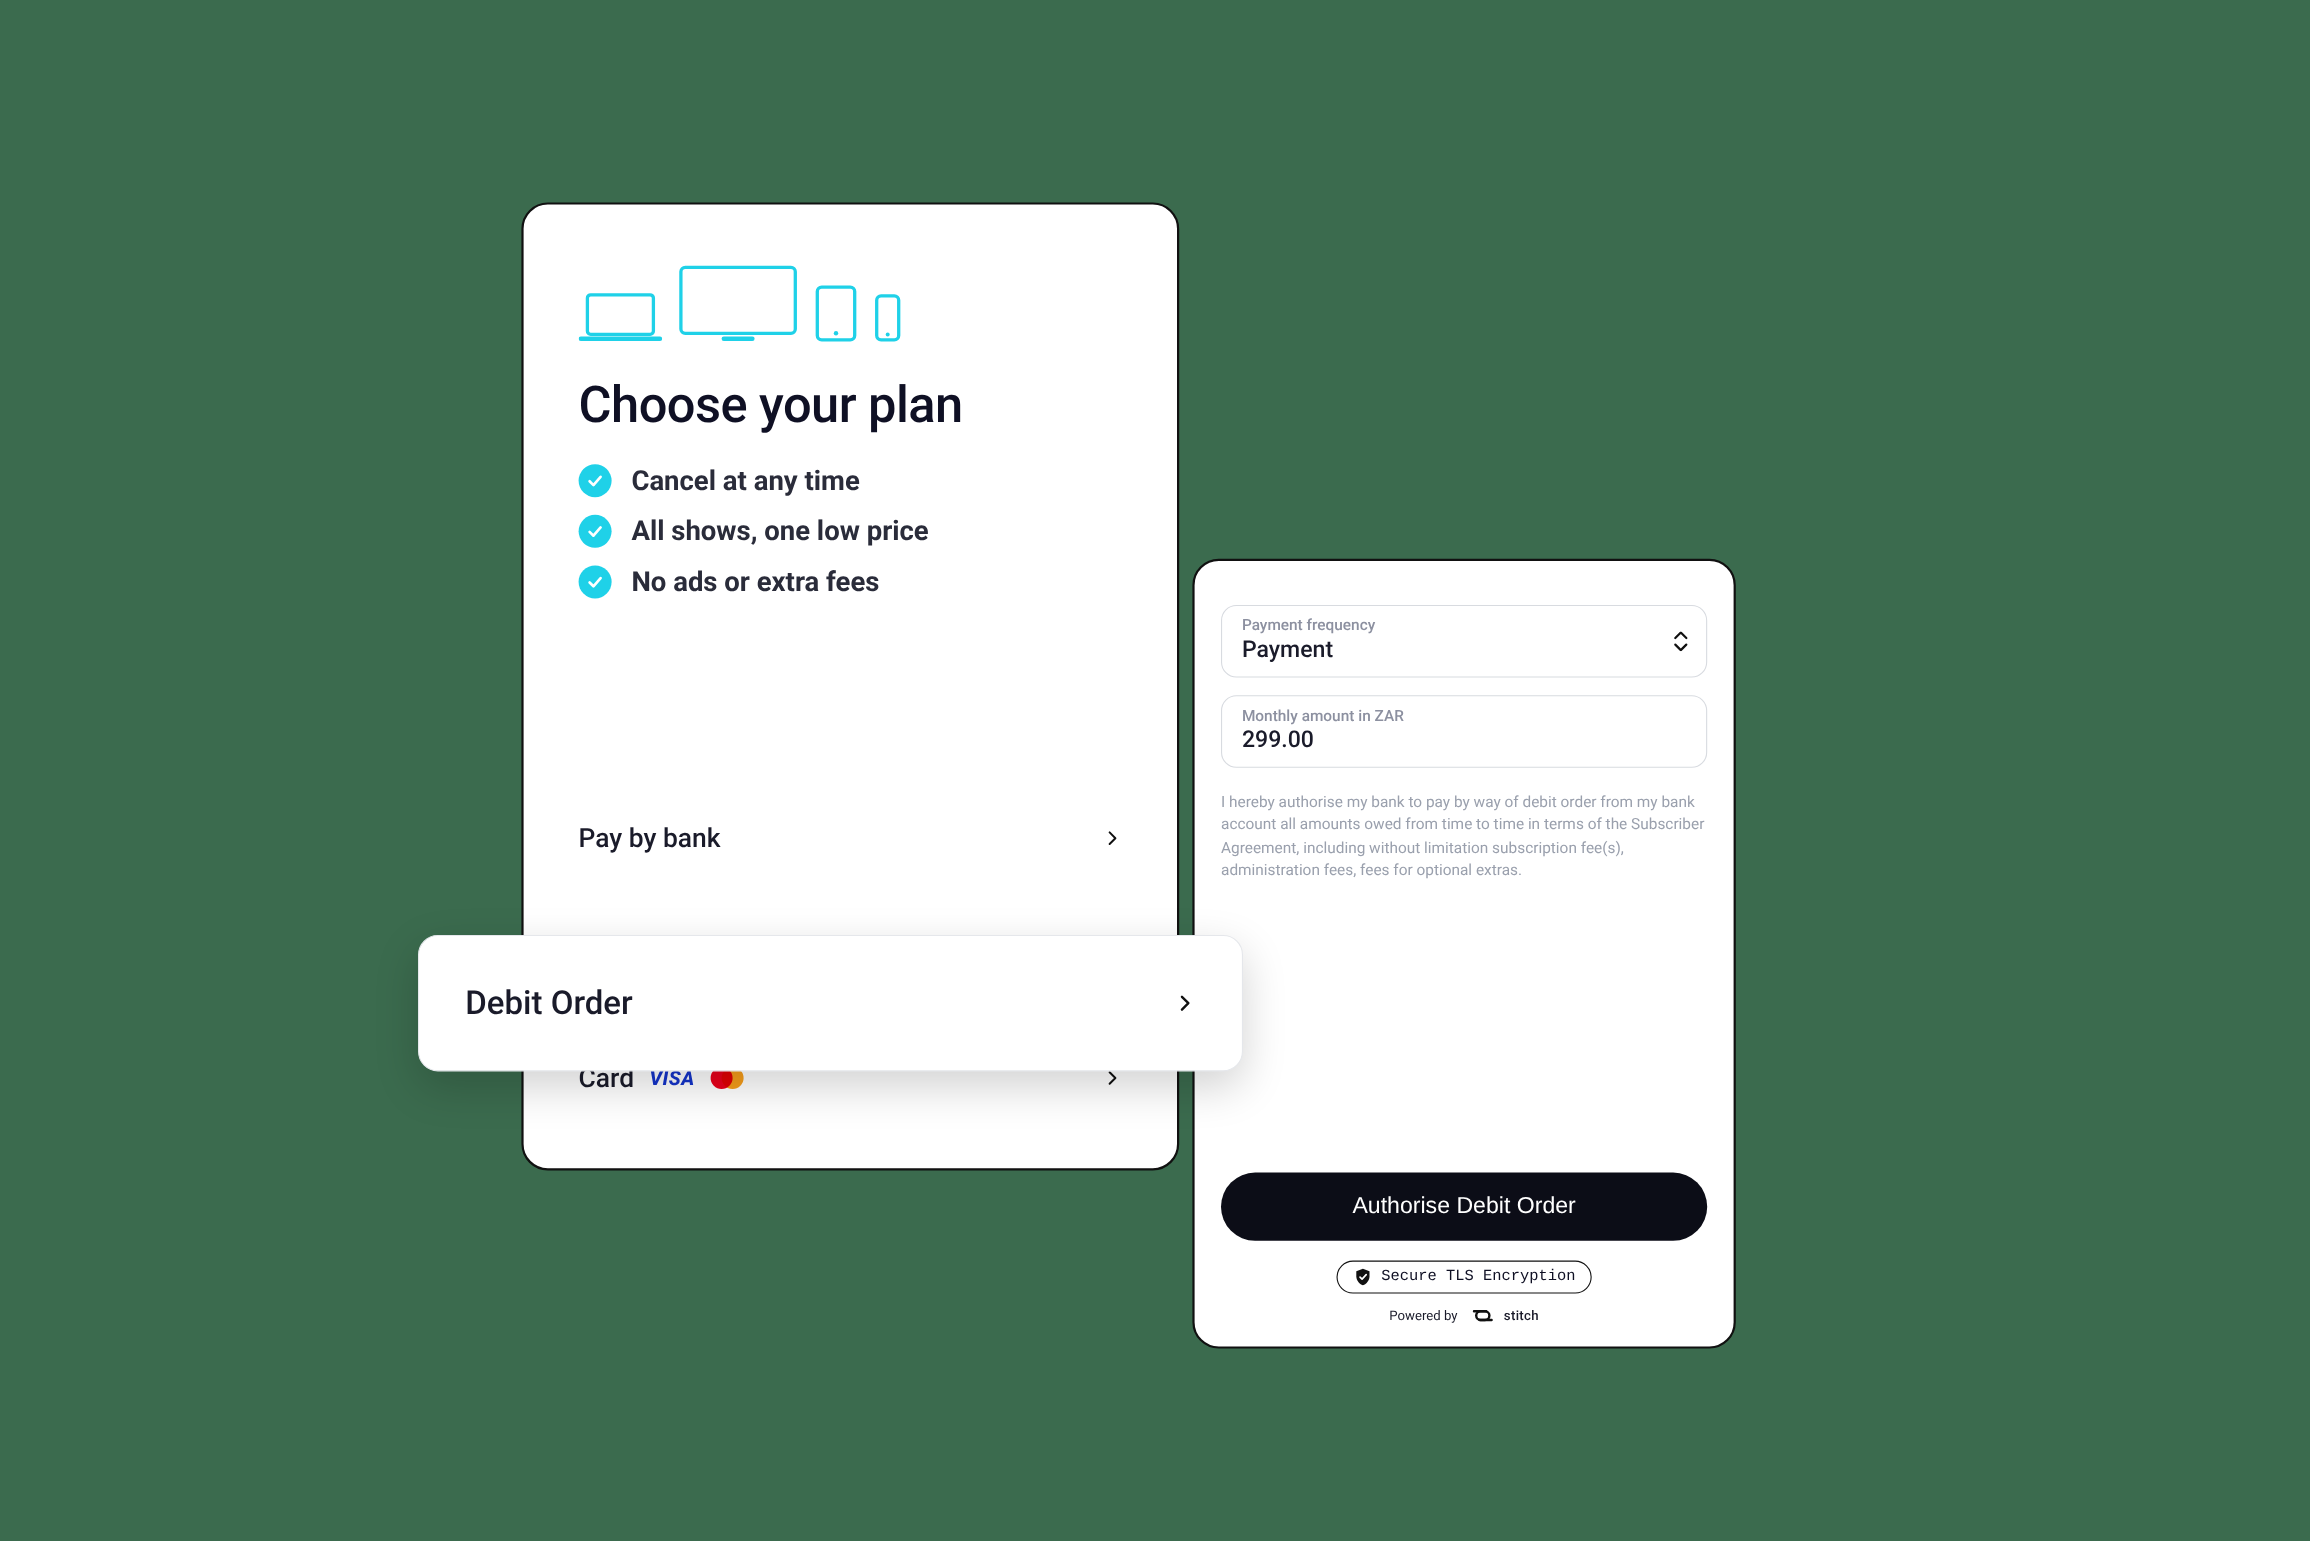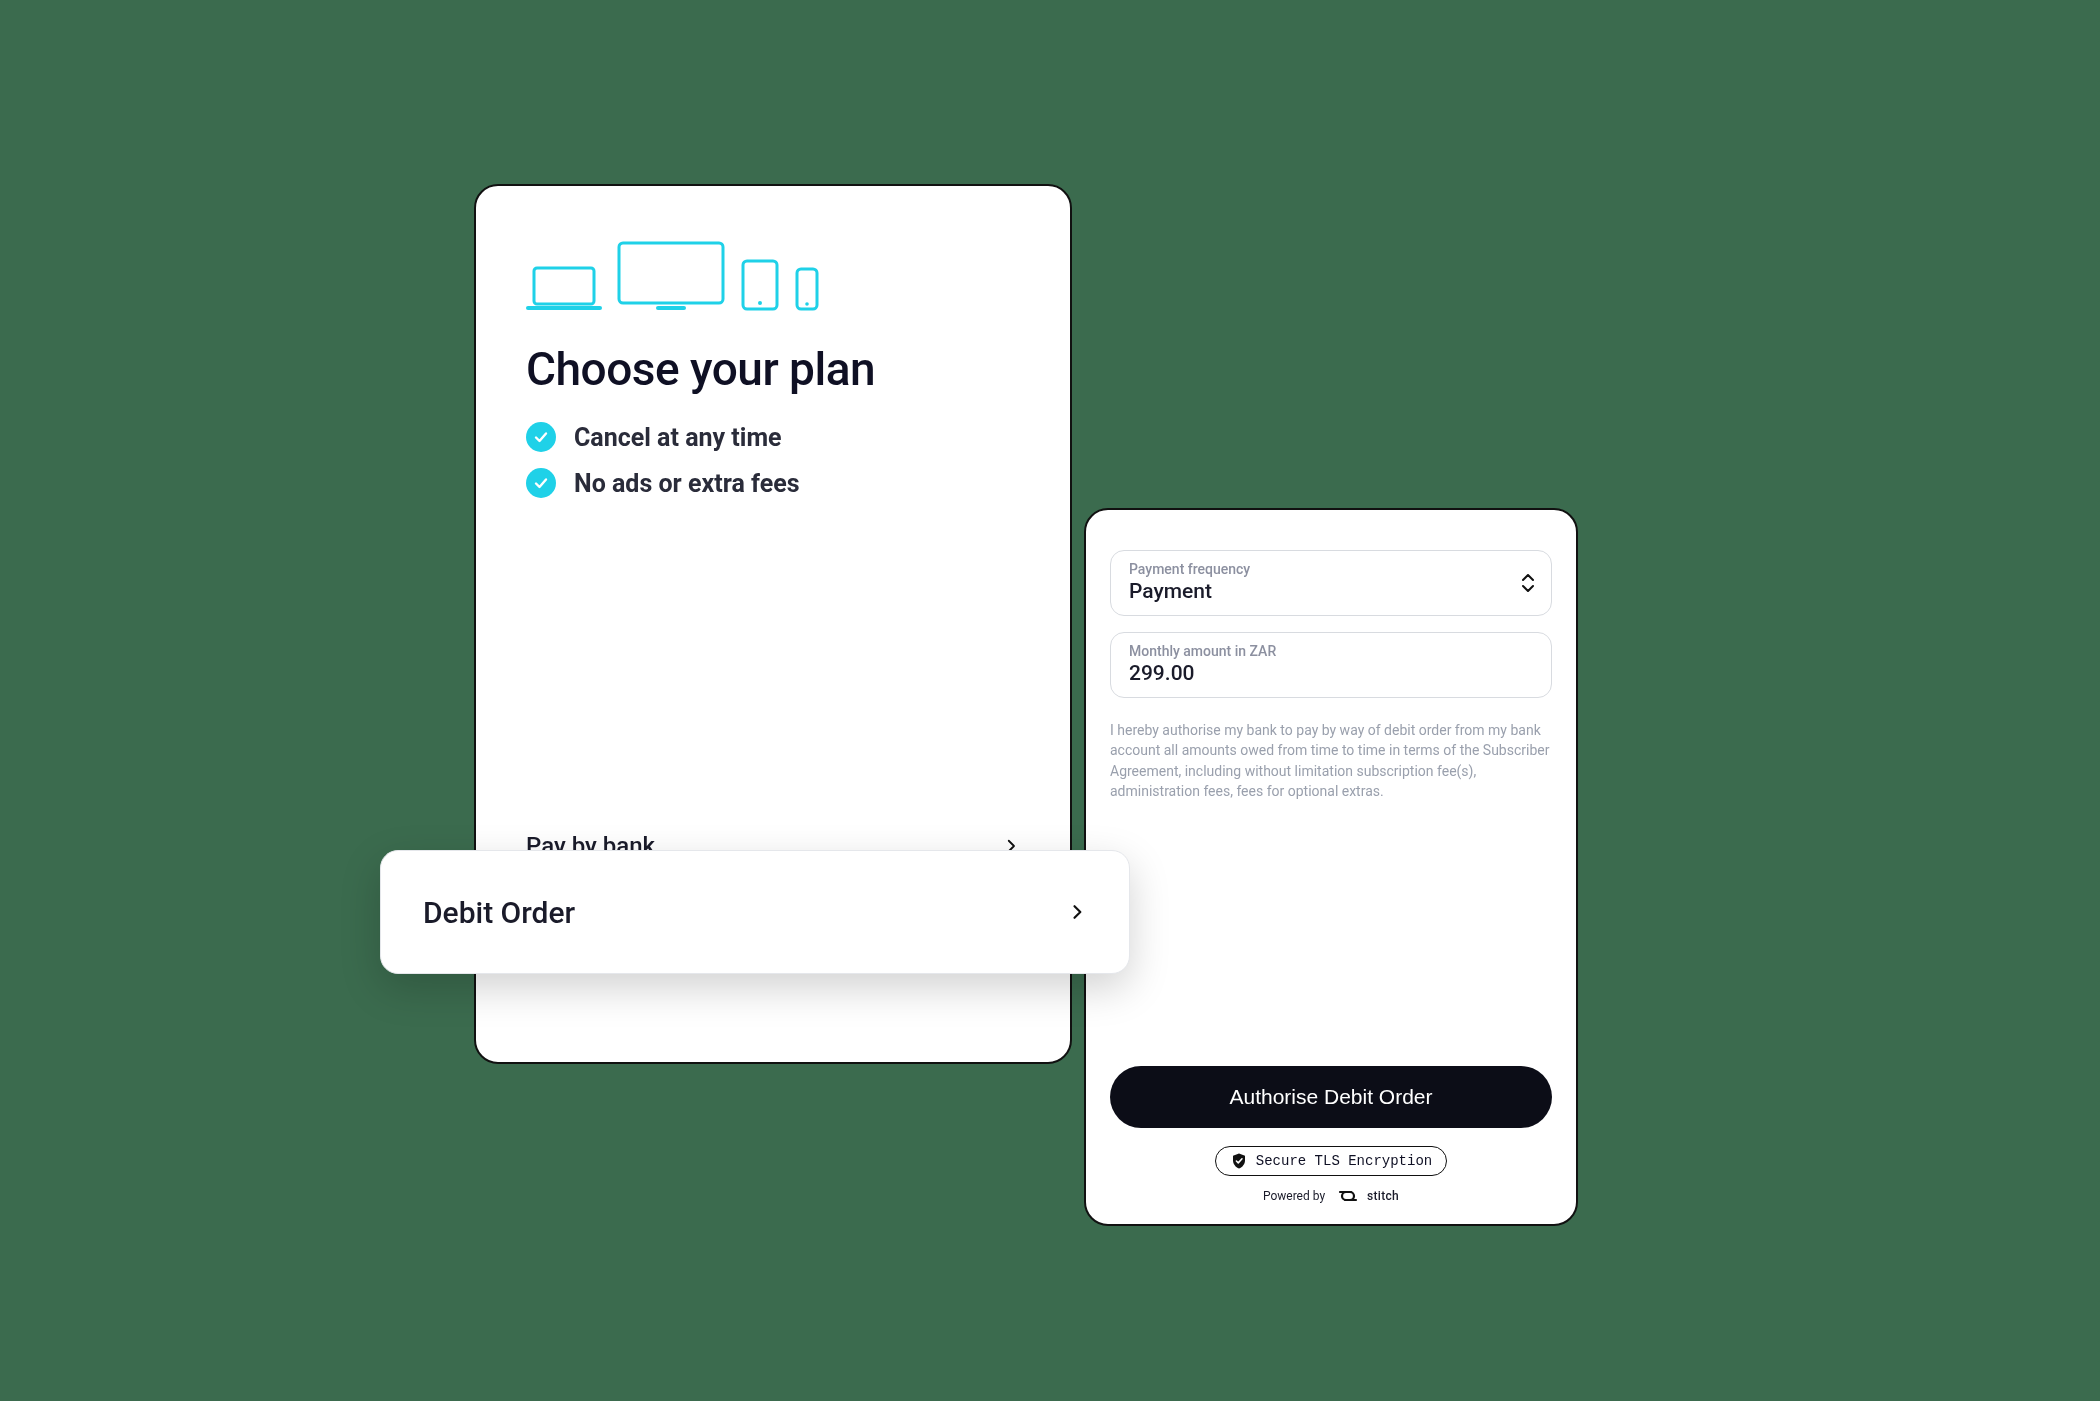--- a/index.html
+++ b/index.html
@@ -246,36 +246,56 @@
             </svg>
         </span>
         <span class="benefit-text">Cancel at any time</span>
       </li>
       <li>
         <span class="check">
           <svg width="16" height="16" viewBox="0 0 16 16">
               <path d="M3 8.5 L6.5 12 L13 4.5" stroke="#fff" stroke-width="2.4" fill="none" stroke-linecap="round" stroke-linejoin="round"></path>
             </svg>
         </span>
+        <span class="benefit-text">All shows, one low price</span>
+      </li>
+      <li>
+        <span class="check">
+          <svg width="16" height="16" viewBox="0 0 16 16">
+              <path d="M3 8.5 L6.5 12 L13 4.5" stroke="#fff" stroke-width="2.4" fill="none" stroke-linecap="round" stroke-linejoin="round"></path>
+            </svg>
+        </span>
         <span class="benefit-text">No ads or extra fees</span>
       </li>
     </ul>
 
     <div class="pay-options">
       <div class="pay-row">
         <span class="label">Pay by bank</span>
         <span class="chev">
           <svg viewBox="0 0 24 24">
               <path d="M9 5l7 7-7 7" stroke="#111" stroke-width="2.4" fill="none" stroke-linecap="round" stroke-linejoin="round"></path>
             </svg>
         </span>
       </div>
 
       <div class="debit-spacer"></div>
 
+      <div class="pay-row">
+        <span class="label">
+          <span>Card</span>
+          <span class="visa">VISA</span>
+          <span class="mc"></span>
+        </span>
+        <span class="chev">
+          <svg viewBox="0 0 24 24">
+              <path d="M9 5l7 7-7 7" stroke="#111" stroke-width="2.4" fill="none" stroke-linecap="round" stroke-linejoin="round"></path>
+            </svg>
+        </span>
+      </div>
     </div>
   </div>
 
   <div class="debit-card">
 
     <div class="field">
       <div class="field-label">Payment frequency</div>
       <div class="field-value">Payment</div>
       <div class="stepper-arrows">
         <svg width="14" height="8" viewBox="0 0 14 8">

